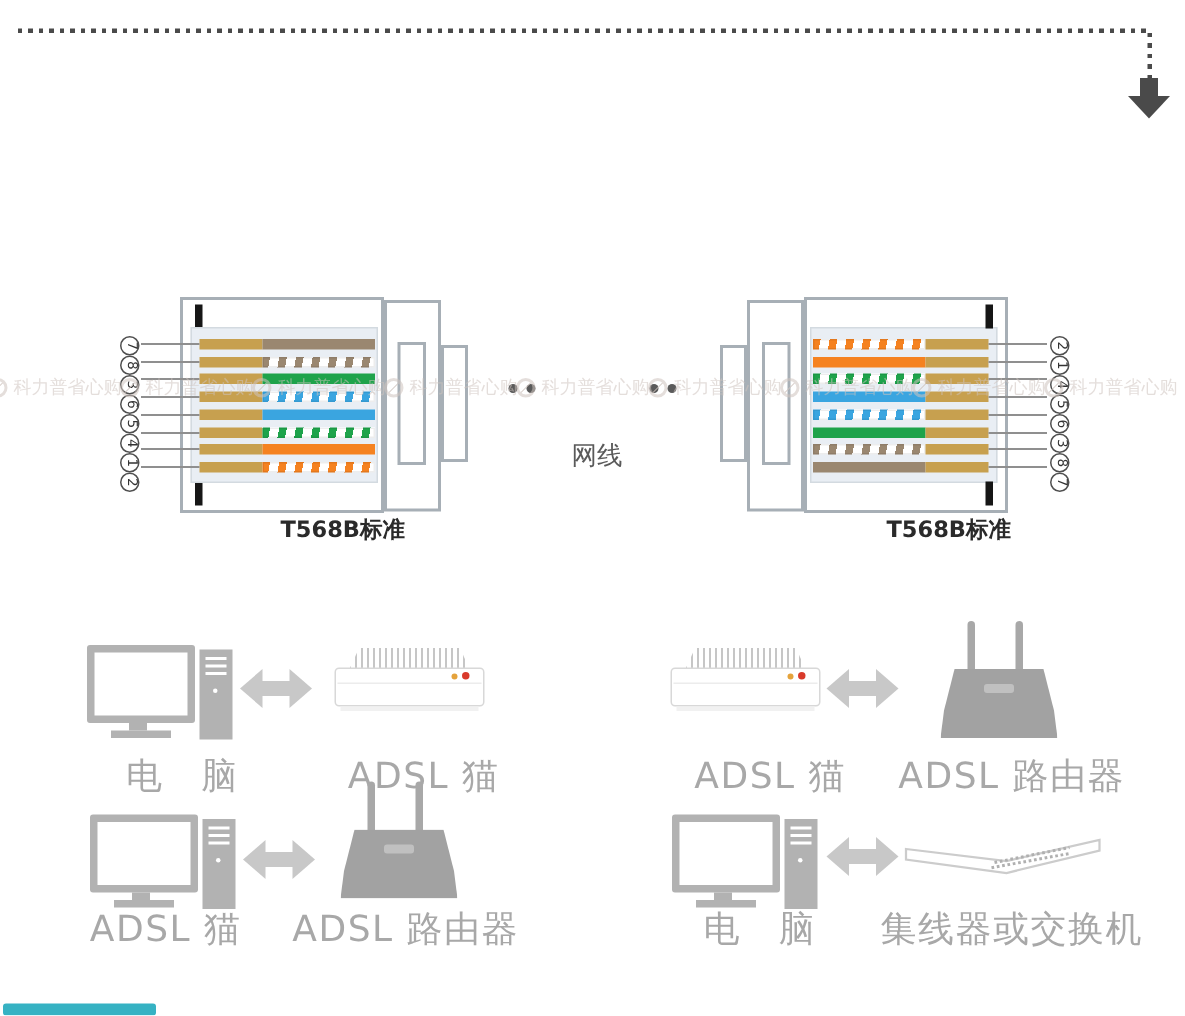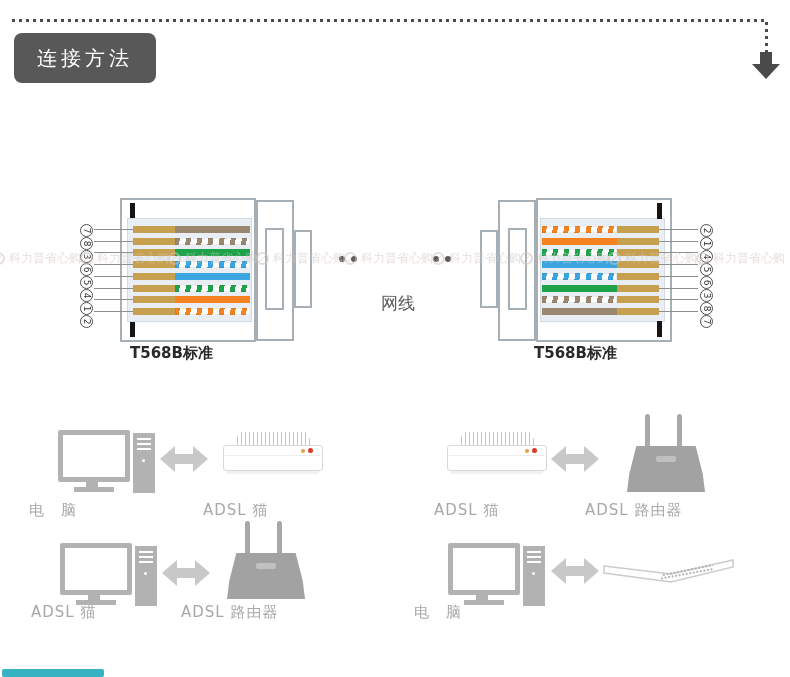--- a/index.html
+++ b/index.html
@@ -31,21 +31,21 @@
   .wire-row{display:flex;height:7px;}
   .seg{display:block;height:7px;}
   .seg.tan{width:42px;}
   .seg.col{flex:1;}
   .seg.striped{box-shadow:inset 0 0 0 1px rgba(0,0,0,.07);}
   .leads{display:flex;flex-direction:column;justify-content:space-between;}
   .lead{height:7px;background:linear-gradient(to bottom,transparent 3px,#8f8f8f 3px,#8f8f8f 4px,transparent 4px);}
   .nums{display:flex;flex-direction:column;justify-content:space-between;align-items:center;}
   .pin-num{width:13px;height:13px;border:1px solid #4f4f4f;border-radius:50%;box-sizing:border-box;
            font-size:9px;line-height:11px;text-align:center;color:#333;background:#fff;transform:rotate(90deg);}
-  .std-label{width:140px;text-align:left;font-size:15px;font-weight:bold;color:#2a2a2a;}
+  .std-label{width:140px;text-align:right;font-size:15px;font-weight:bold;color:#2a2a2a;}
 
   .cable-dot{width:6px;height:6px;border-radius:50%;background:#5a5a5a;}
   .cable-label{width:56px;text-align:center;font-size:17px;color:#5a5a5a;margin-top:44px;}
 
   
   .wm{display:flex;align-items:center;gap:4px;color:#cfc4bf;opacity:.55;filter:blur(.4px);
       font-size:12px;white-space:nowrap;}
   .wm-logo{width:13px;height:13px;border:2px solid currentColor;border-radius:50%;box-sizing:border-box;
            background:linear-gradient(135deg,transparent 45%,currentColor 45% 55%,transparent 55%);}
 
@@ -77,35 +77,34 @@
          clip-path:polygon(12% 0,88% 0,97% 60%,100% 100%,0 100%,3% 60%);}
   .rlabel{position:absolute;left:29px;top:42px;width:20px;height:6px;background:#c0c0c0;border-radius:2px;}
 
   .arrow2{width:48px;height:26px;}
   .arrow2 .tl{position:absolute;left:0;top:0;width:0;height:0;border-right:15px solid #c8c8c8;
               border-top:13px solid transparent;border-bottom:13px solid transparent;}
   .arrow2 .bar{position:absolute;left:14px;top:8px;width:20px;height:10px;background:#c8c8c8;}
   .arrow2 .tr{position:absolute;right:0;top:0;width:0;height:0;border-left:15px solid #c8c8c8;
               border-top:13px solid transparent;border-bottom:13px solid transparent;}
 
-  .dev-label{font-size:15px;color:#a8a8a8;text-align:left;letter-spacing:1px;height:30px;}
+  .dev-label{font-size:24px;color:#a8a8a8;text-align:right;letter-spacing:1px;height:30px;}
 
   .teal-bar{left:2px;top:669px;width:102px;height:8px;background:#36b2c3;border-radius:2px;}
 </style>
 </head>
 <body>
 
 <div class="stage">
 
   <div class="abs dot-h"></div>
   <div class="abs dot-v"></div>
   <div class="abs arr-stem"></div>
   <div class="abs arr-head"></div>
 
-  <div class="abs badge">连接方法</div>
 
 
   <div class="abs cbody" style="left:120px;top:198px;width:136px;height:144px;"></div>
   <div class="abs tick" style="left:130px;top:203px;width:5px;height:16px;"></div>
   <div class="abs tick" style="left:130px;top:321px;width:5px;height:16px;"></div>
   <div class="abs panel" style="left:127px;top:218px;width:125px;height:104px;"></div>
   <div class="abs wires" id="wiresL" style="left:133px;top:226px;width:117px;height:89px;">
       <div class="wire-row">
         <i class="seg tan" style="background: rgb(199, 160, 79);"></i>
         <i class="seg col" style="background: rgb(154, 135, 112);"></i>
@@ -364,15 +363,16 @@
       <i class="tr"></i>
     </div>
   <div class="abs" style="left:601px;top:553px;">
     <svg width="135" height="37" viewBox="0 0 135 37">
       <path d="M3 13 L70 21 L132 7 L132 14 L70 29 L3 20 Z" fill="#ffffff" stroke="#cccccc" stroke-width="1.5"></path>
       <line x1="62" y1="22" x2="112" y2="12" stroke="#b0b0b0" stroke-width="2" stroke-dasharray="1.8 1.8"></line>
       <line x1="60" y1="25.5" x2="112" y2="16" stroke="#b0b0b0" stroke-width="2" stroke-dasharray="1.8 1.8"></line>
     </svg>
   </div>
   <div class="abs dev-label" style="left:414px;top:603px;width:130px;">电　脑</div>
+  <div class="abs dev-label" style="left:572px;top:603px;width:190px;">集线器或交换机</div>
 
   <div class="abs teal-bar"></div>
 </div>
 
 </body></html>

